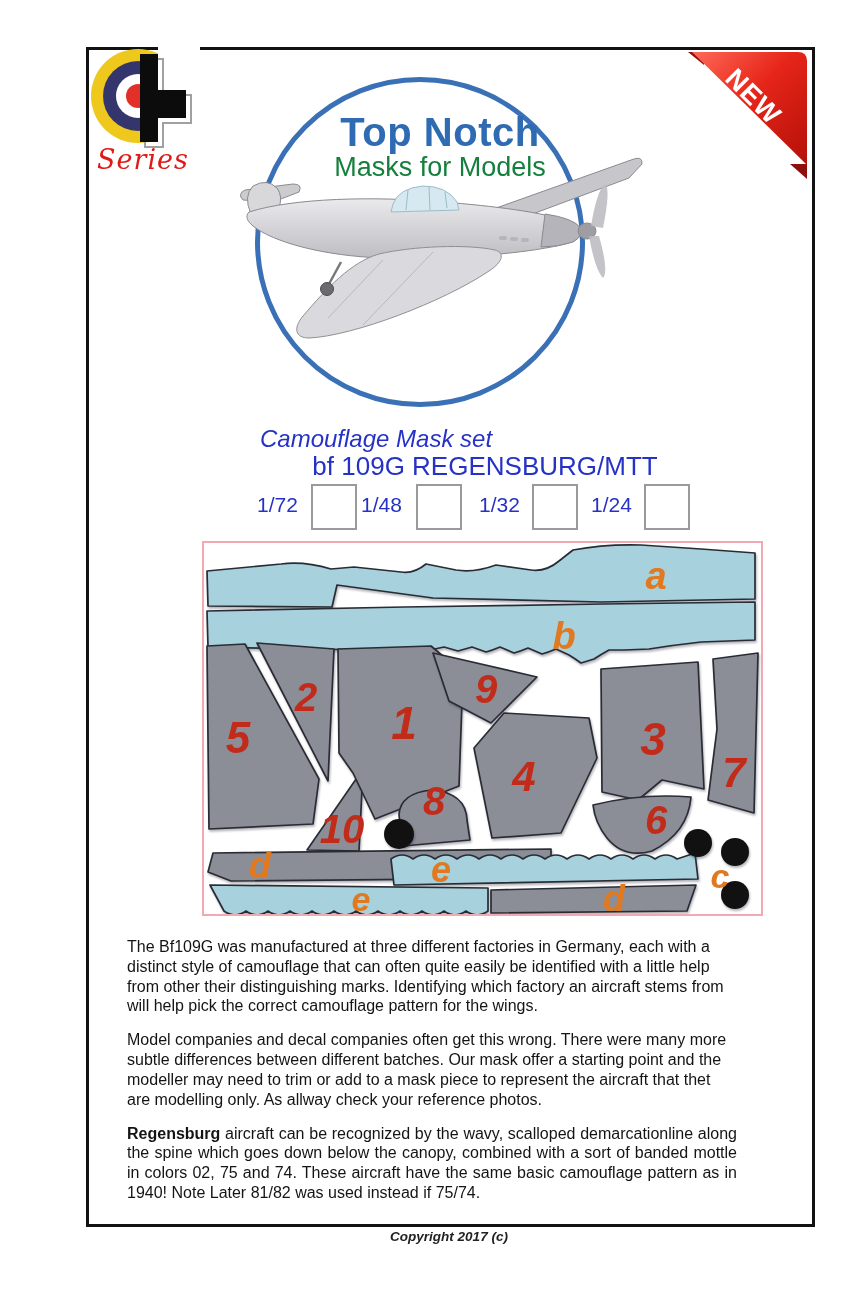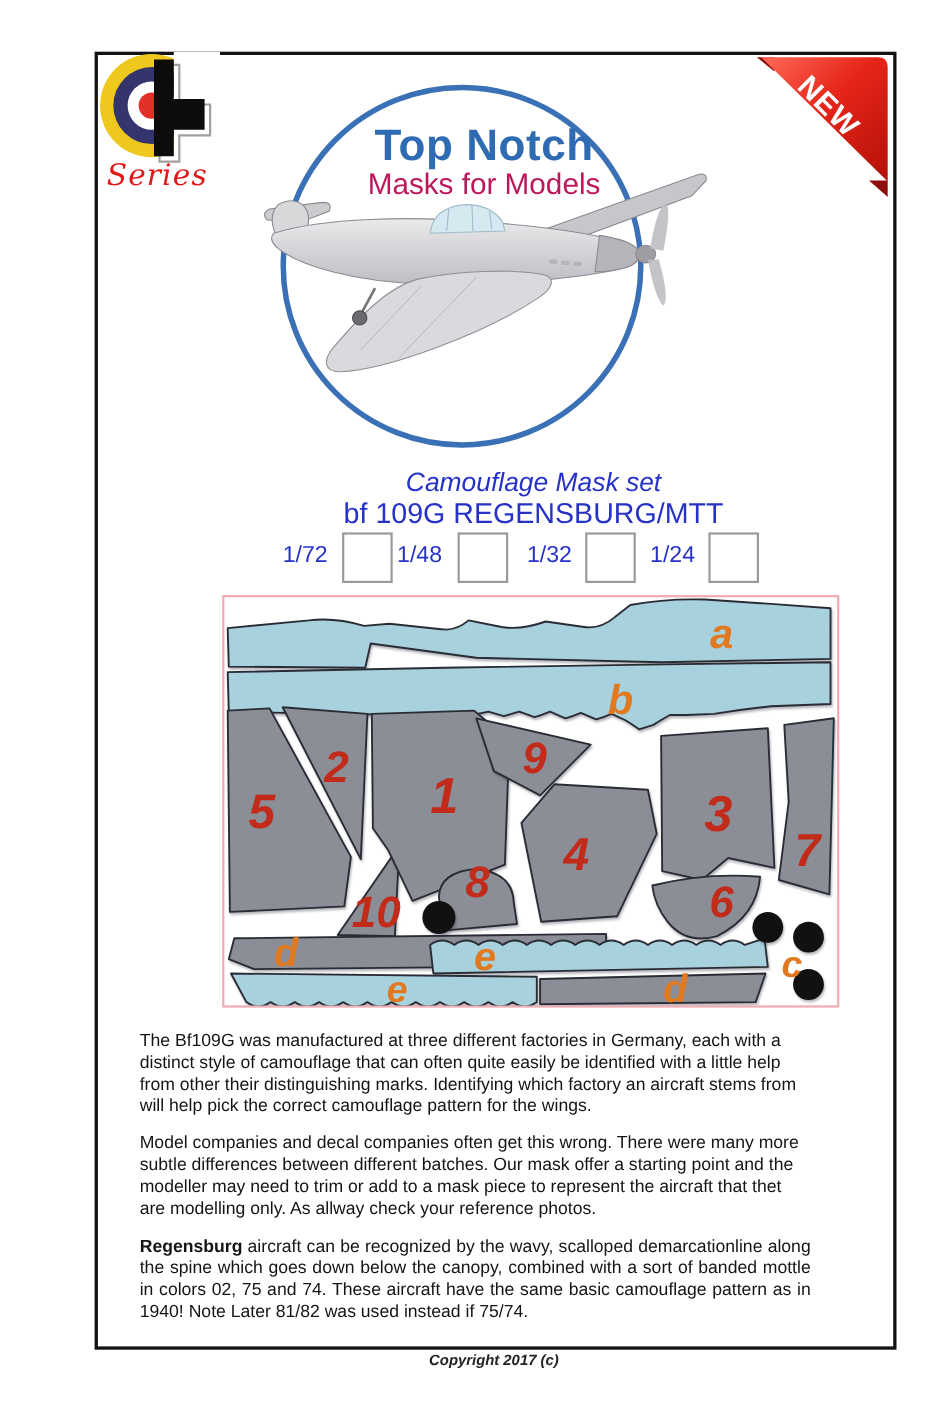--- a/index.html
+++ b/index.html
@@ -7,24 +7,24 @@
   #page{position:relative;width:862px;height:1293px;background:#fff;overflow:hidden;}
   #border-box{position:absolute;left:86px;top:47px;width:723px;height:1174px;border:3px solid #121212;}
   
   #roundel{position:absolute;left:88px;top:47px;}
   #series{position:absolute;left:97px;top:144px;font-family:"DejaVu Serif",serif;font-style:italic;font-size:27px;color:#e01818;letter-spacing:1px;}
   
   #ribbon{position:absolute;left:686px;top:46px;}
   
   #brand-ring{position:absolute;left:255px;top:77px;width:330px;height:330px;border:5px solid #3a70b6;border-radius:50%;box-sizing:border-box;}
   #brand-title{position:absolute;left:240px;top:110px;width:400px;text-align:center;font-size:40px;font-weight:bold;color:#2e6bb2;letter-spacing:.5px;z-index:2;}
-  #brand-subtitle{position:absolute;left:240px;top:152px;width:400px;text-align:center;font-size:27px;font-weight:500;color:#be185d;z-index:2;}
+  #brand-subtitle{position:absolute;left:240px;top:152px;width:400px;text-align:center;font-size:27px;font-weight:500;color:#15803d;z-index:2;}
   #plane{position:absolute;left:233px;top:150px;z-index:3;}
   
-  #set-type{position:absolute;left:260px;top:425px;width:450px;text-align:center;font-size:24px;font-style:italic;color:#2632c6;}
+  #set-type{position:absolute;left:260px;top:425px;width:450px;font-size:24px;font-style:italic;color:#2632c6;}
   #set-name{position:absolute;left:230px;top:451px;width:510px;text-align:center;font-size:26px;color:#2632c6;}
   
   .scale-label{position:absolute;top:493px;font-size:21px;color:#2632c6;}
   .scale-box{position:absolute;top:484px;width:42px;height:42px;border:2px solid #9a9a9a;background:#fff;}
   
   #mask-sheet{position:absolute;left:202px;top:541px;width:557px;height:371px;border:2px solid #f2aab2;background:#fff;}
   .mask-shape{filter:drop-shadow(1.5px 2px 1.2px rgba(40,40,60,.35));}
   .num{font-family:"Liberation Sans",sans-serif;font-style:italic;font-weight:600;fill:#c22a1a;}
   .ltr{font-family:"Liberation Sans",sans-serif;font-style:italic;font-weight:600;fill:#e0791f;}
   

